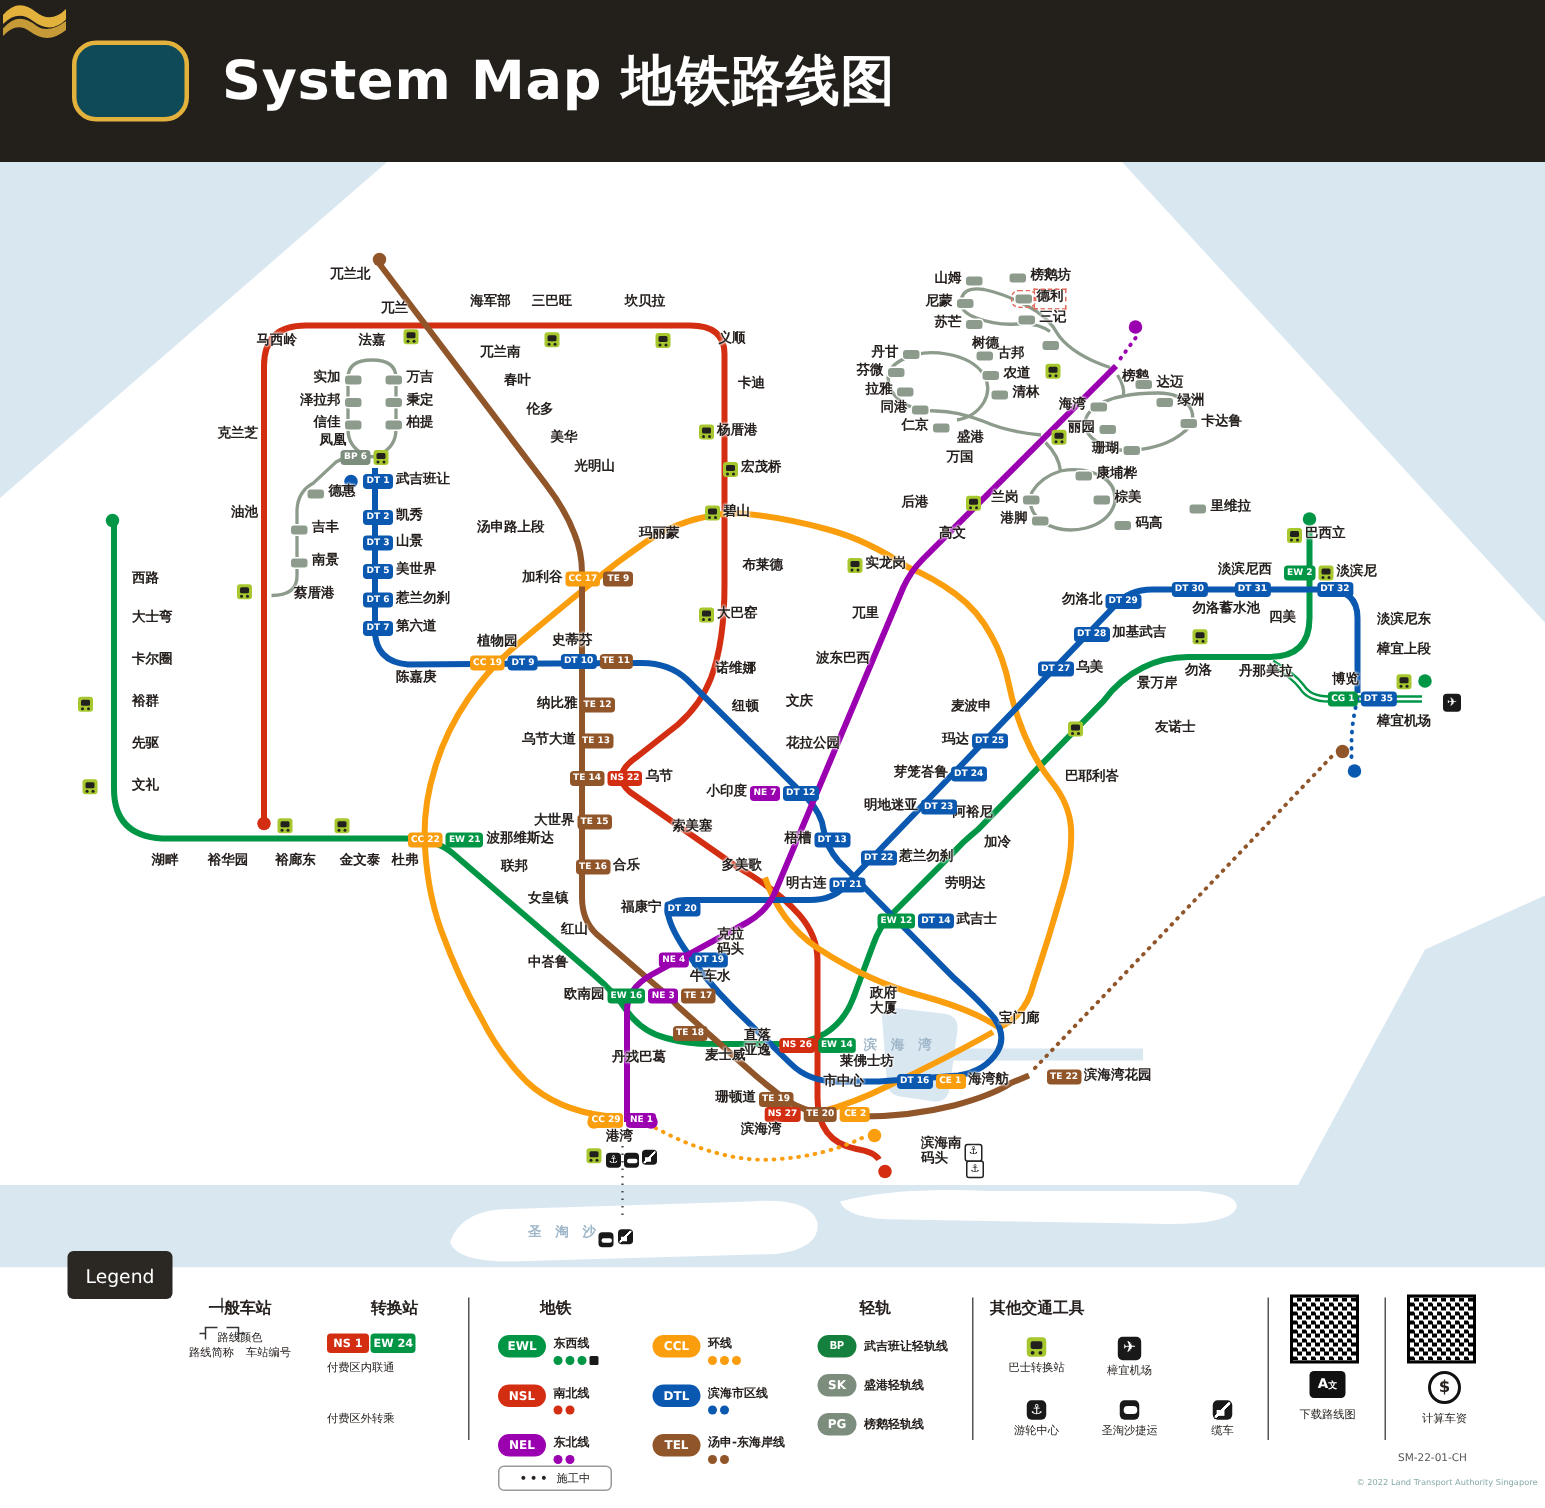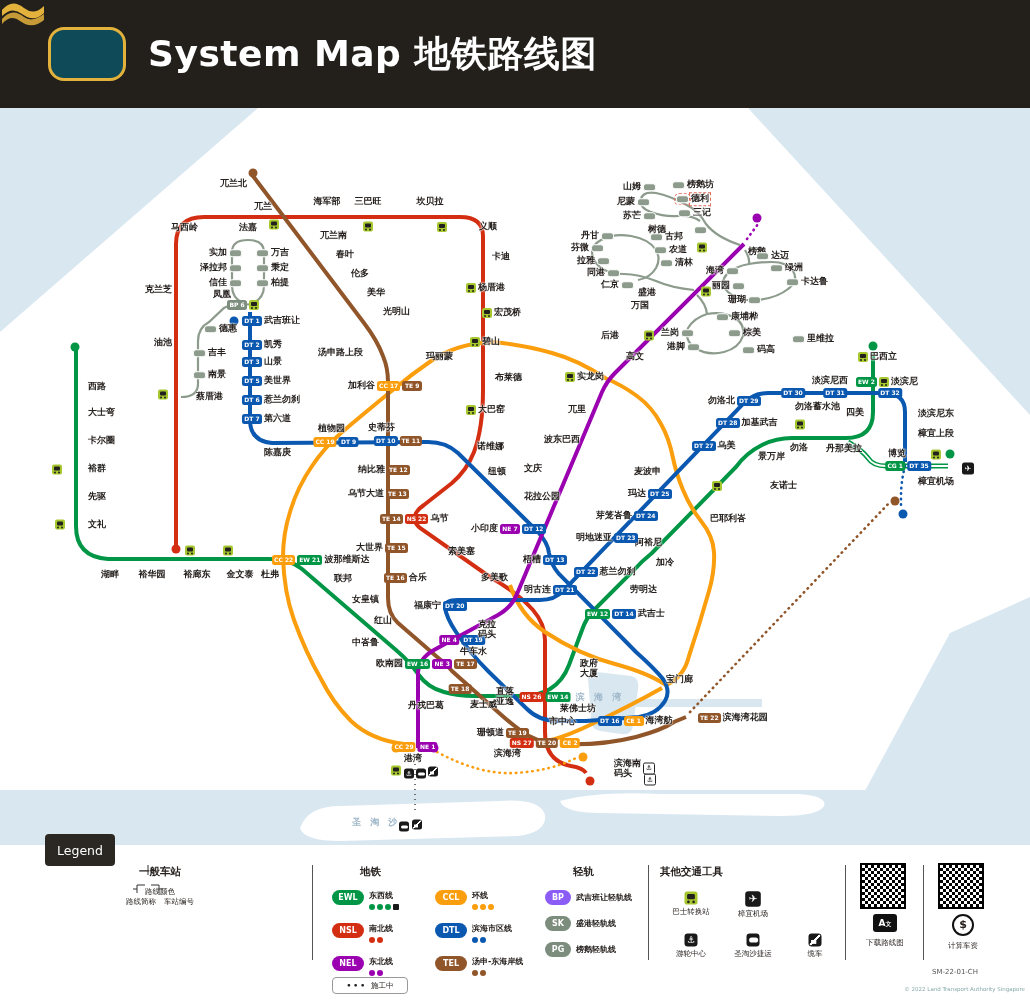--- a/index.html
+++ b/index.html
@@ -324,20 +324,29 @@
     <svg width="70" height="30">
       <line x1="33" y1="0" x2="33" y2="10" stroke="#333" stroke-width="1"></line>
       <path d="M22,28 L22,20 L30,20 M36,20 L44,20 L44,28 M22,24 L18,24 M44,24 L48,24" stroke="#333" stroke-width="1" fill="none"></path>
     </svg>
     <div style="display:flex;justify-content:center;gap:8px;font-size:7.5px;">
       <span>路线简称</span>
       <span>车站编号</span>
     </div>
   </div>
 
+  <div style="position:absolute;left:218px;top:20px;width:90px;">
+    <div class="lh" style="text-align:center;">转换站</div>
+    <div id="lint" style="margin-top:10px;display:flex;gap:1px;">
+          <span class="bdg" style="background: rgb(212, 46, 18); height: 13px; min-width: 24px; font-size: 7.5px;">NS 1</span>
+          <span class="bdg" style="background: rgb(0, 150, 69); height: 13px; min-width: 24px; font-size: 7.5px;">EW 24</span>
+        </div>
+    <div style="margin-top:5px;font-size:7.5px;">付费区内联通</div>
+    <div style="margin-top:24px;font-size:7.5px;">付费区外转乘</div>
+  </div>
 
   <div class="ldiv" style="left:312px;"></div>
 
   <div style="position:absolute;left:332px;top:20px;width:300px;">
     <div class="lh" style="position:absolute;left:28px;top:0;">地铁</div>
     <div id="lmrtA" style="position:absolute;left:0;top:25px;width:110px;">
           <div class="lrow">
             <span class="lpill" style="background: rgb(0, 150, 69);">EWL</span>
             <div>
               <div style="font-weight: bold;">东西线</div>
@@ -386,21 +395,21 @@
                 display:flex;align-items:center;justify-content:center;gap:4px;font-size:7.5px;">
       <span style="letter-spacing:2px;font-weight:bold;">•••</span>
       <span>施工中</span>
     </div>
   </div>
 
   <div style="position:absolute;left:545px;top:20px;width:100px;">
     <div class="lh" style="position:absolute;left:28px;top:0;">轻轨</div>
     <div id="llrt" style="position:absolute;left:0;top:25px;width:110px;">
           <div class="lrow">
-            <span class="lpill" style="background: #8b5cf6; width: 26px;">BP</span>
+            <span class="lpill" style="background: #15803d; width: 26px; font-family: Liberation Mono, monospace;">BP</span>
             <span style="font-weight: bold; line-height: 15px;">武吉班让轻轨线</span>
           </div>
           <div class="lrow">
             <span class="lpill" style="background: rgb(125, 141, 125); width: 26px;">SK</span>
             <span style="font-weight: bold; line-height: 15px;">盛港轻轨线</span>
           </div>
           <div class="lrow">
             <span class="lpill" style="background: rgb(125, 141, 125); width: 26px;">PG</span>
             <span style="font-weight: bold; line-height: 15px;">榜鹅轻轨线</span>
           </div>

